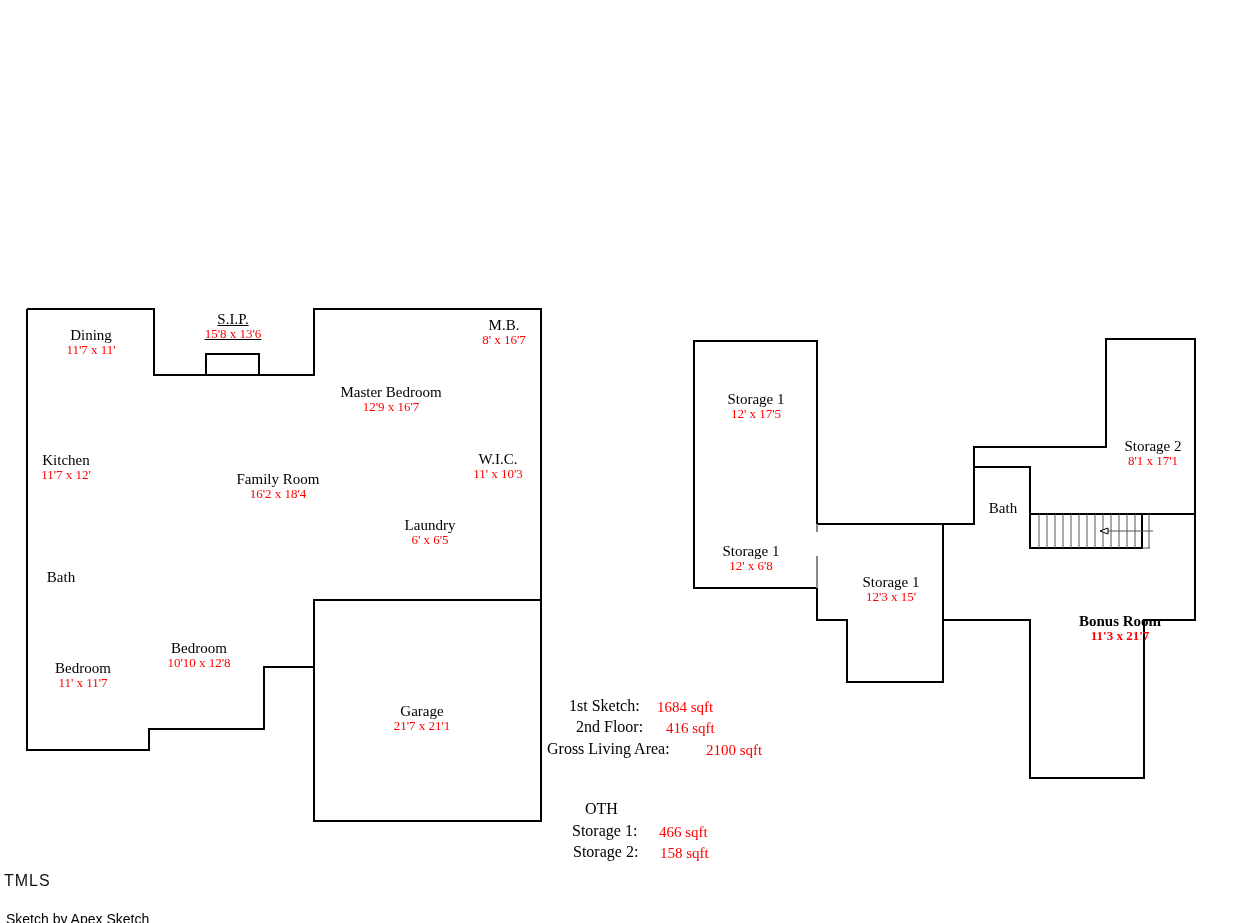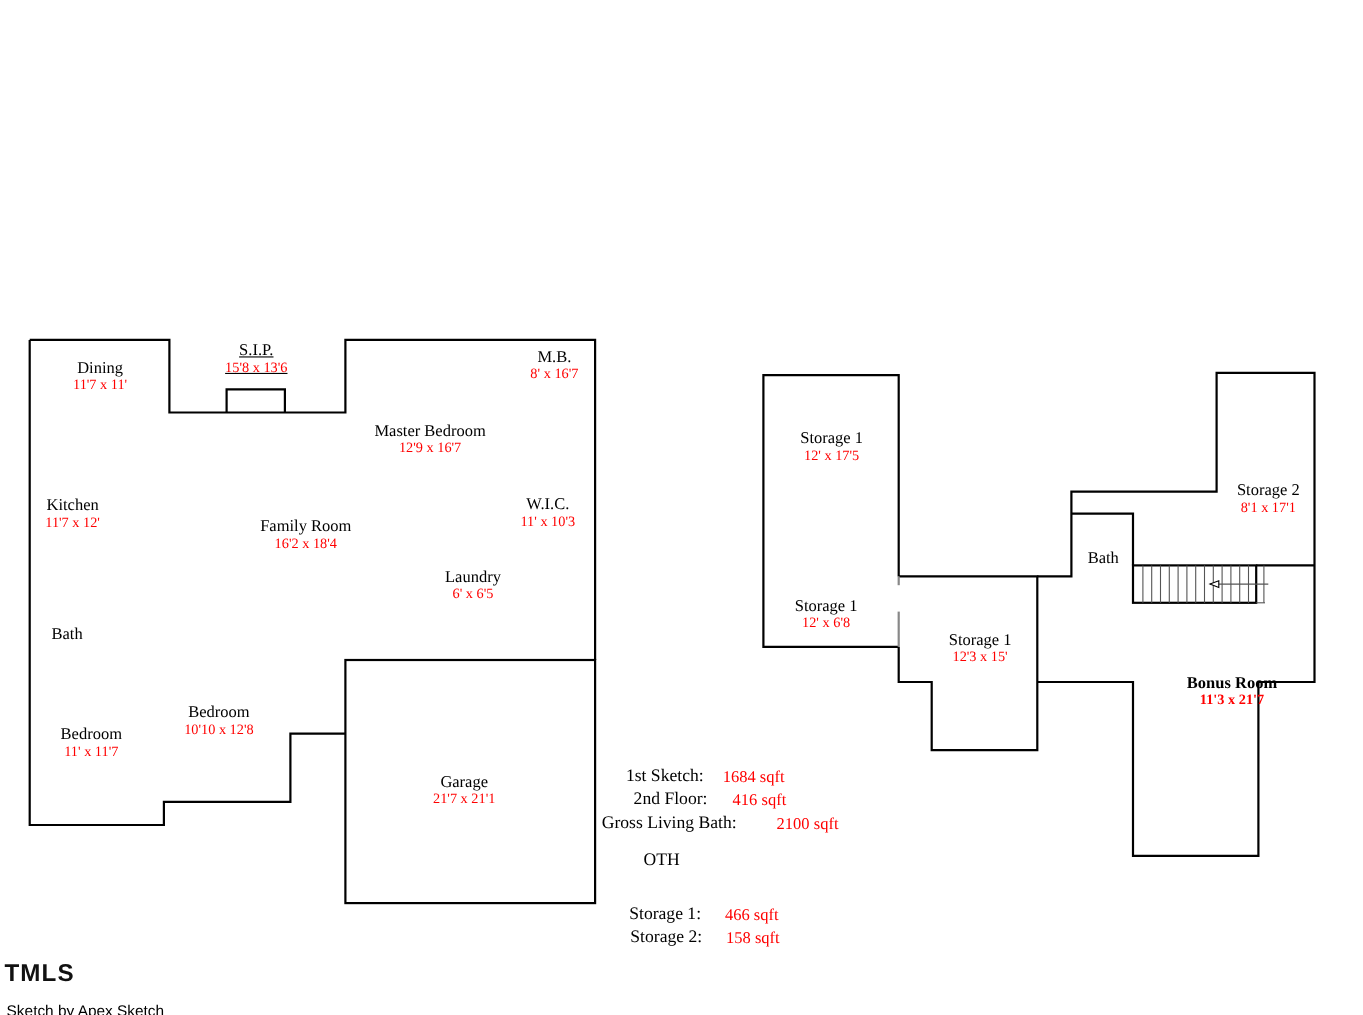--- a/index.html
+++ b/index.html
@@ -3,21 +3,21 @@
 <meta charset="utf-8">
 <style>
   html, body { margin:0; padding:0; background:#ffffff; }
   body { width:1239px; height:923px; position:relative; overflow:hidden; font-family:"Liberation Serif", serif; }
   #plan { position:absolute; left:0; top:0; }
   .lbl { position:absolute; transform:translateX(-50%); white-space:nowrap; text-align:center; line-height:1; }
   .name { font-size:15px; color:#000; }
   .dim { font-size:13px; color:#ff0000; }
   .sum-k { position:absolute; font-size:16px; color:#000; white-space:nowrap; line-height:1; }
   .sum-v { position:absolute; font-size:15px; color:#ff0000; white-space:nowrap; line-height:1; }
-  .logo { position:absolute; left:4px; top:872px; font-family:"Liberation Sans", sans-serif; font-size:22px; letter-spacing:1px; color:#111; font-weight:700; }
+  .logo { position:absolute; left:4px; top:872px; font-family:"Liberation Sans", sans-serif; font-size:16px; letter-spacing:1px; color:#111; font-weight:400; }
   .credit { position:absolute; left:6px; top:911px; font-family:"Liberation Sans", sans-serif; font-size:14px; color:#000; }
 </style>
 </head>
 <body>
 
 <svg id="plan" width="1239" height="923" viewBox="0 0 1239 923" xmlns="http://www.w3.org/2000/svg">
   <g fill="none" stroke="#000" stroke-width="2">
 
     <polyline points="27,309 154,309 154,375 314,375 314,309 541,309 541,600"></polyline>
     <polyline points="27,309 27,750 149,750 149,729 264,729 264,667 314,667"></polyline>
@@ -142,24 +142,24 @@
   </div>
 </div>
 
 <div>
   <span class="sum-k" style="left:569px;top:698px;">1st Sketch:</span>
   <span class="sum-v" style="left:657px;top:700px;">1684 sqft</span>
 
   <span class="sum-k" style="left:564px;top:719px;margin-left:12px;">2nd Floor:</span>
   <span class="sum-v" style="left:666px;top:721px;">416 sqft</span>
 
-  <span class="sum-k" style="left:547px;top:741px;">Gross Living Bath:</span>
+  <span class="sum-k" style="left:547px;top:741px;">Gross Living Area:</span>
   <span class="sum-v" style="left:706px;top:743px;">2100 sqft</span>
 
-  <span class="sum-k" style="left:585px;top:774px;">OTH</span>
+  <span class="sum-k" style="left:585px;top:801px;">OTH</span>
 
   <span class="sum-k" style="left:572px;top:823px;">Storage 1:</span>
   <span class="sum-v" style="left:659px;top:825px;">466 sqft</span>
 
   <span class="sum-k" style="left:573px;top:844px;">Storage 2:</span>
   <span class="sum-v" style="left:660px;top:846px;">158 sqft</span>
 </div>
 
 <div class="logo">TMLS</div>
 <div class="credit">Sketch by Apex Sketch</div>

